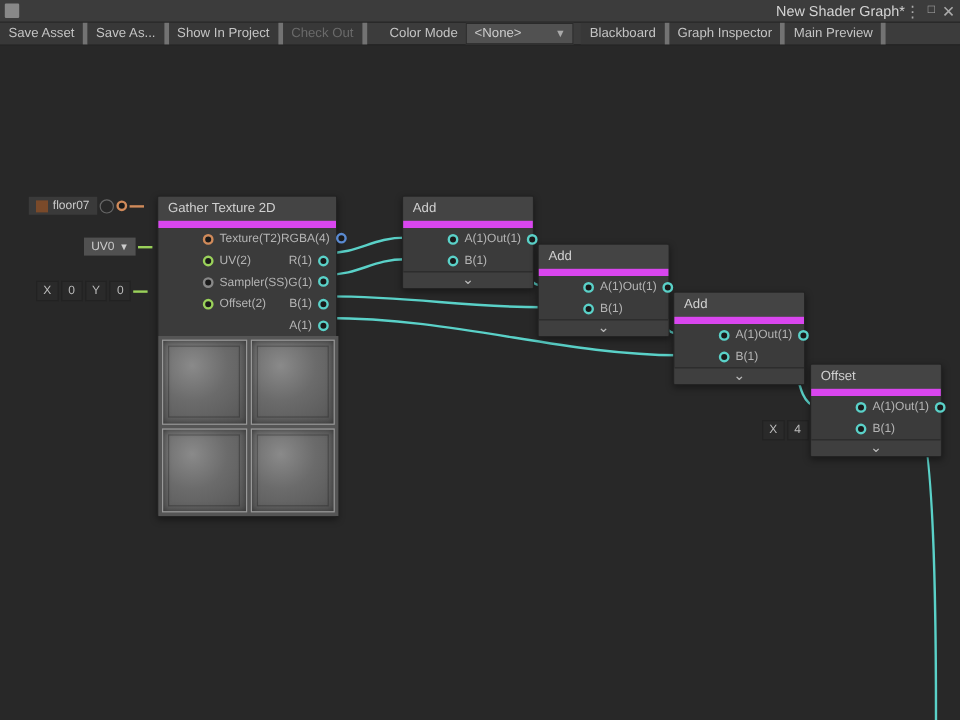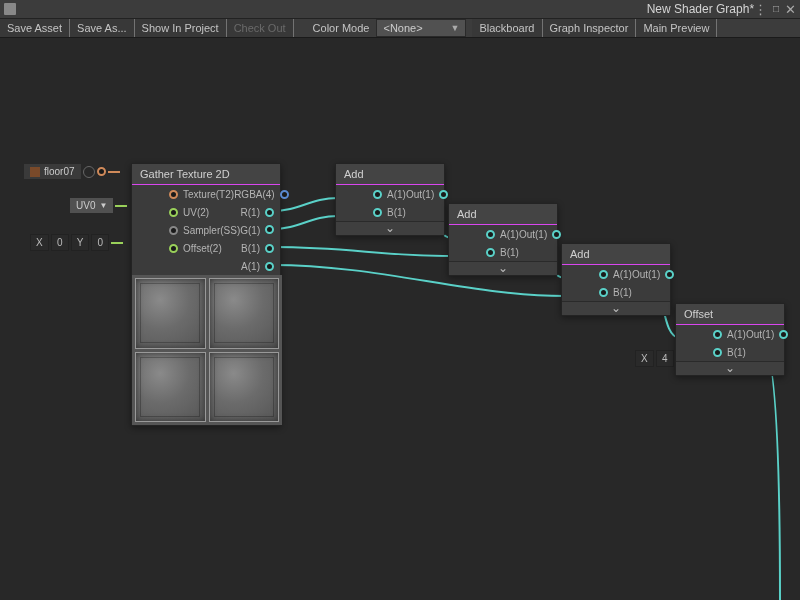--- a/index.html
+++ b/index.html
@@ -7,33 +7,33 @@
 
   
   .titlebar { height: 19px; background: #3c3c3c; display: flex; align-items: center; padding: 0 4px; border-bottom: 1px solid #222; }
   .titlebar .icon { width: 12px; height: 12px; background: #888; margin-right: 4px; border-radius: 1px; }
   .titlebar .title { flex: 1; font-size: 12px; color: #d4d4d4; text-align: right; }
   .titlebar .winctl { display: flex; gap: 6px; align-items: center; }
   .titlebar .winctl span { font-size: 13px; color: #aaa; cursor: pointer; line-height: 1; }
 
   
   .toolbar { height: 19px; background: #3c3c3c; display: flex; align-items: stretch; border-bottom: 1px solid #1a1a1a; }
-  .toolbar .btn { padding: 0 7px; font-size: 11px; color: #c4c4c4; display: flex; align-items: center; border-right: 1px solid #737373; cursor: pointer; background:#383838; }
+  .toolbar .btn { padding: 0 7px; font-size: 11px; color: #c4c4c4; display: flex; align-items: center; border-right: 4px solid #737373; cursor: pointer; background:#383838; }
   .toolbar .btn.disabled { color: #6a6a6a; }
   .toolbar .label { padding: 0 7px; display: flex; align-items: center; color: #c4c4c4; }
   .toolbar .dropdown { background: #515151; padding: 0 6px; display: flex; align-items: center; color: #ccc; margin-right:6px; border:1px solid #2a2a2a; min-width:90px; justify-content:space-between;}
   .toolbar .dropdown .arw { font-size:9px; color:#aaa; }
 
   
   .canvas { position: absolute; left: 0; top: 38px; right: 0; bottom: 0; background: #282828; }
 
   
   .node { position: absolute; background: #3b3b3b; border: 1px solid #232323; border-radius: 2px; box-shadow: 0 2px 6px rgba(0,0,0,.4); }
   .node.thin { min-width: 110px; }
-  .node .head { background: #444; padding: 4px 8px; font-size: 11px; color: #d0d0d0; border-bottom: 1px solid #d946ef; }
+  .node .head { background: #444; padding: 4px 8px; font-size: 11px; color: #d0d0d0; border-bottom: 6px solid #d946ef; }
   .node .body { position: relative; margin-left: 31px; }
   .row { display: flex; align-items: center; height: 18px; padding: 0 6px; font-size: 10px; color:#b4b4b4; }
   .row.lr { justify-content: space-between; }
   .pin { width: 9px; height: 9px; border-radius: 50%; background: #1a1a1a; border: 2px solid #5a5a5a; display: inline-block; flex: none; }
   .pin.out { border-color: #5ad1c8; }
   .pin.in  { border-color: #5ad1c8; }
   .pin.tex { border-color: #d08a5a; }
   .pin.vec { border-color: #9ad15a; }
   .pinL { margin-right: 5px; }
   .pinR { margin-left: 5px; }
@@ -135,21 +135,21 @@
   </div>
 
   <div class="node" style="left:131px; top:125px; width:150px;">
     <div class="head">Gather Texture 2D</div>
     <div class="body">
       <div class="row lr">
         <span style="display:flex;align-items:center;">
             <span class="pin tex pinL"></span>
             <span class="plabel">Texture(T2)</span>
           </span>
-        <span style="display:flex;align-items:center;">
+        <span style="display:flex;align-items:flex-start;">
             <span class="plabel">RGBA(4)</span>
             <span class="pin out pinR" style="border-color:#5a8ad1;"></span>
           </span>
       </div>
       <div class="row lr">
         <span style="display:flex;align-items:center;">
             <span class="pin vec pinL"></span>
             <span class="plabel">UV(2)</span>
           </span>
         <span style="display:flex;align-items:center;">

